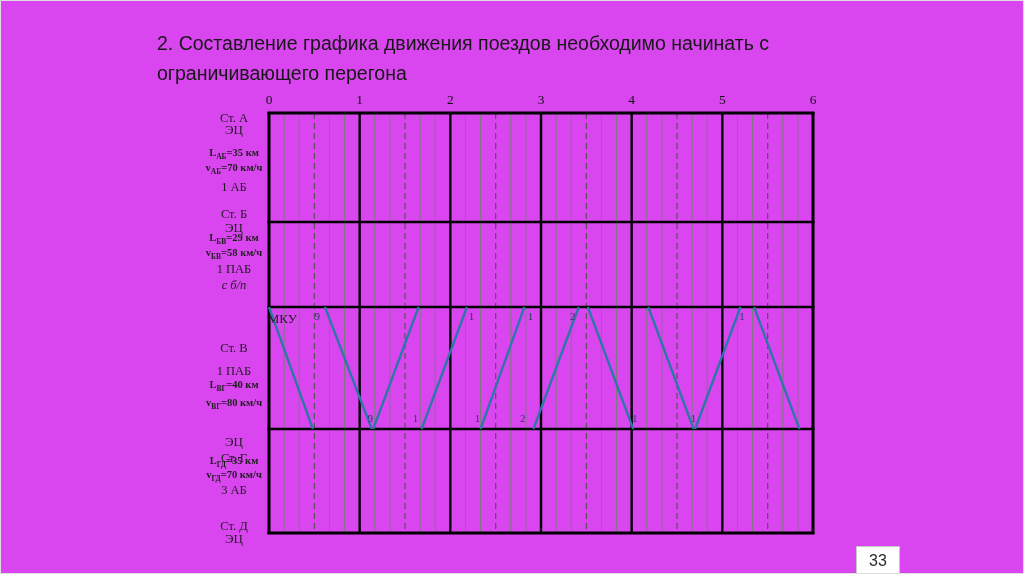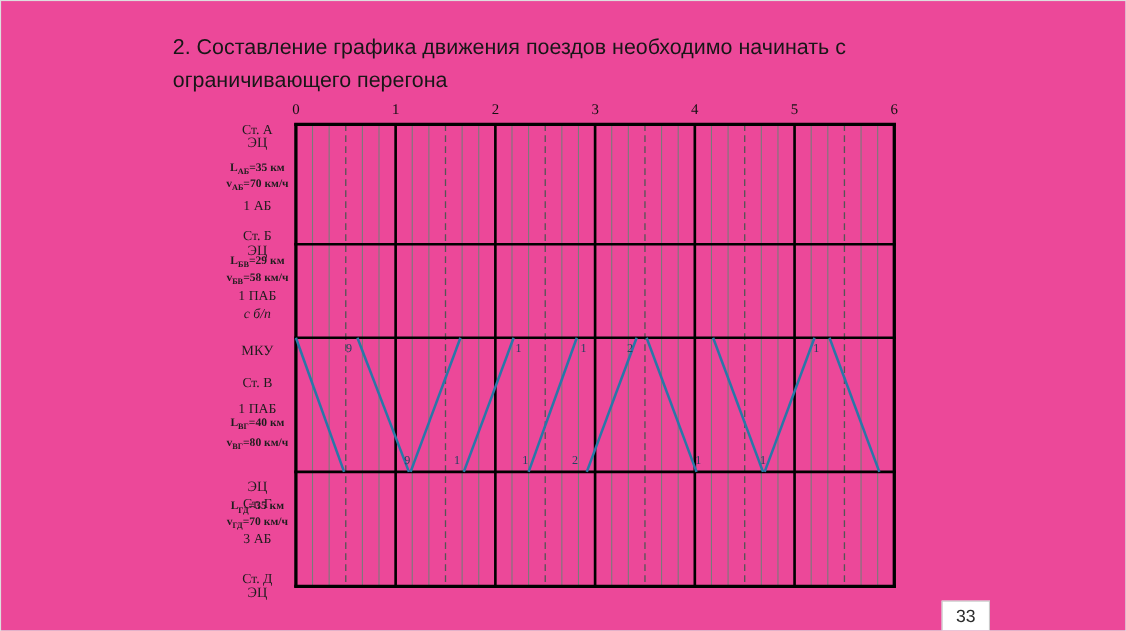--- a/index.html
+++ b/index.html
@@ -1,17 +1,17 @@
 <!DOCTYPE html>
 <html><head>
 <meta charset="utf-8">
 <style>
   html,body{margin:0;padding:0;background:#ffffff;}
   .slide{
-    position:relative;width:1024px;height:574px;background:#ec4899;
+    position:relative;width:1024px;height:574px;background:#d946ef;
     border:1px solid #dedede;box-sizing:border-box;overflow:hidden;
     font-family:"Liberation Sans",sans-serif;
   }
   .title{
     position:absolute;left:156px;top:27px;width:670px;
     font-size:19.5px;line-height:30px;color:#171717;
     font-family:"Liberation Sans",sans-serif;
   }
   #graph-svg{position:absolute;left:0;top:0;}
   #left-labels{
@@ -108,21 +108,21 @@
       <text x="633.6888888888889" y="421" text-anchor="middle" fill="#24415f" font-size="11" font-family="&quot;Liberation Serif&quot;,serif">1</text>
       <text x="692.6222222222223" y="421" text-anchor="middle" fill="#24415f" font-size="11" font-family="&quot;Liberation Serif&quot;,serif">1</text>
     </svg>
 
   <div id="left-labels">
       <div class="st-name" style="top: 109px;">Ст. А</div>
       <div class="st-equip" style="top: 121px;">ЭЦ</div>
       <div class="st-name" style="top: 205px;">Ст. Б</div>
       <div class="st-equip" style="top: 219px;">ЭЦ</div>
       <div class="st-name" style="top: 297px; margin-top: 42px;">Ст. В</div>
-      <div class="st-equip" style="top: 310px;">МКУ</div>
+      <div class="st-equip" style="top: 310px; text-align: right;">МКУ</div>
       <div class="st-name" style="top: 421px; margin-top: 28px;">Ст. Г</div>
       <div class="st-equip" style="top: 433px;">ЭЦ</div>
       <div class="st-name" style="top: 517px;">Ст. Д</div>
       <div class="st-equip" style="top: 530px;">ЭЦ</div>
       <div class="sec-sub" style="top: 144px;">L<sub>АБ</sub>=35 км</div>
       <div class="sec-sub" style="top: 159px;">v<sub>АБ</sub>=70 км/ч</div>
       <div class="sec-plain" style="top: 178px; text-align: center;">1 АБ</div>
       <div class="sec-sub" style="top: 229px;">L<sub>БВ</sub>=29 км</div>
       <div class="sec-sub" style="top: 244px;">v<sub>БВ</sub>=58 км/ч</div>
       <div class="sec-plain" style="top: 260px;">1 ПАБ</div>

